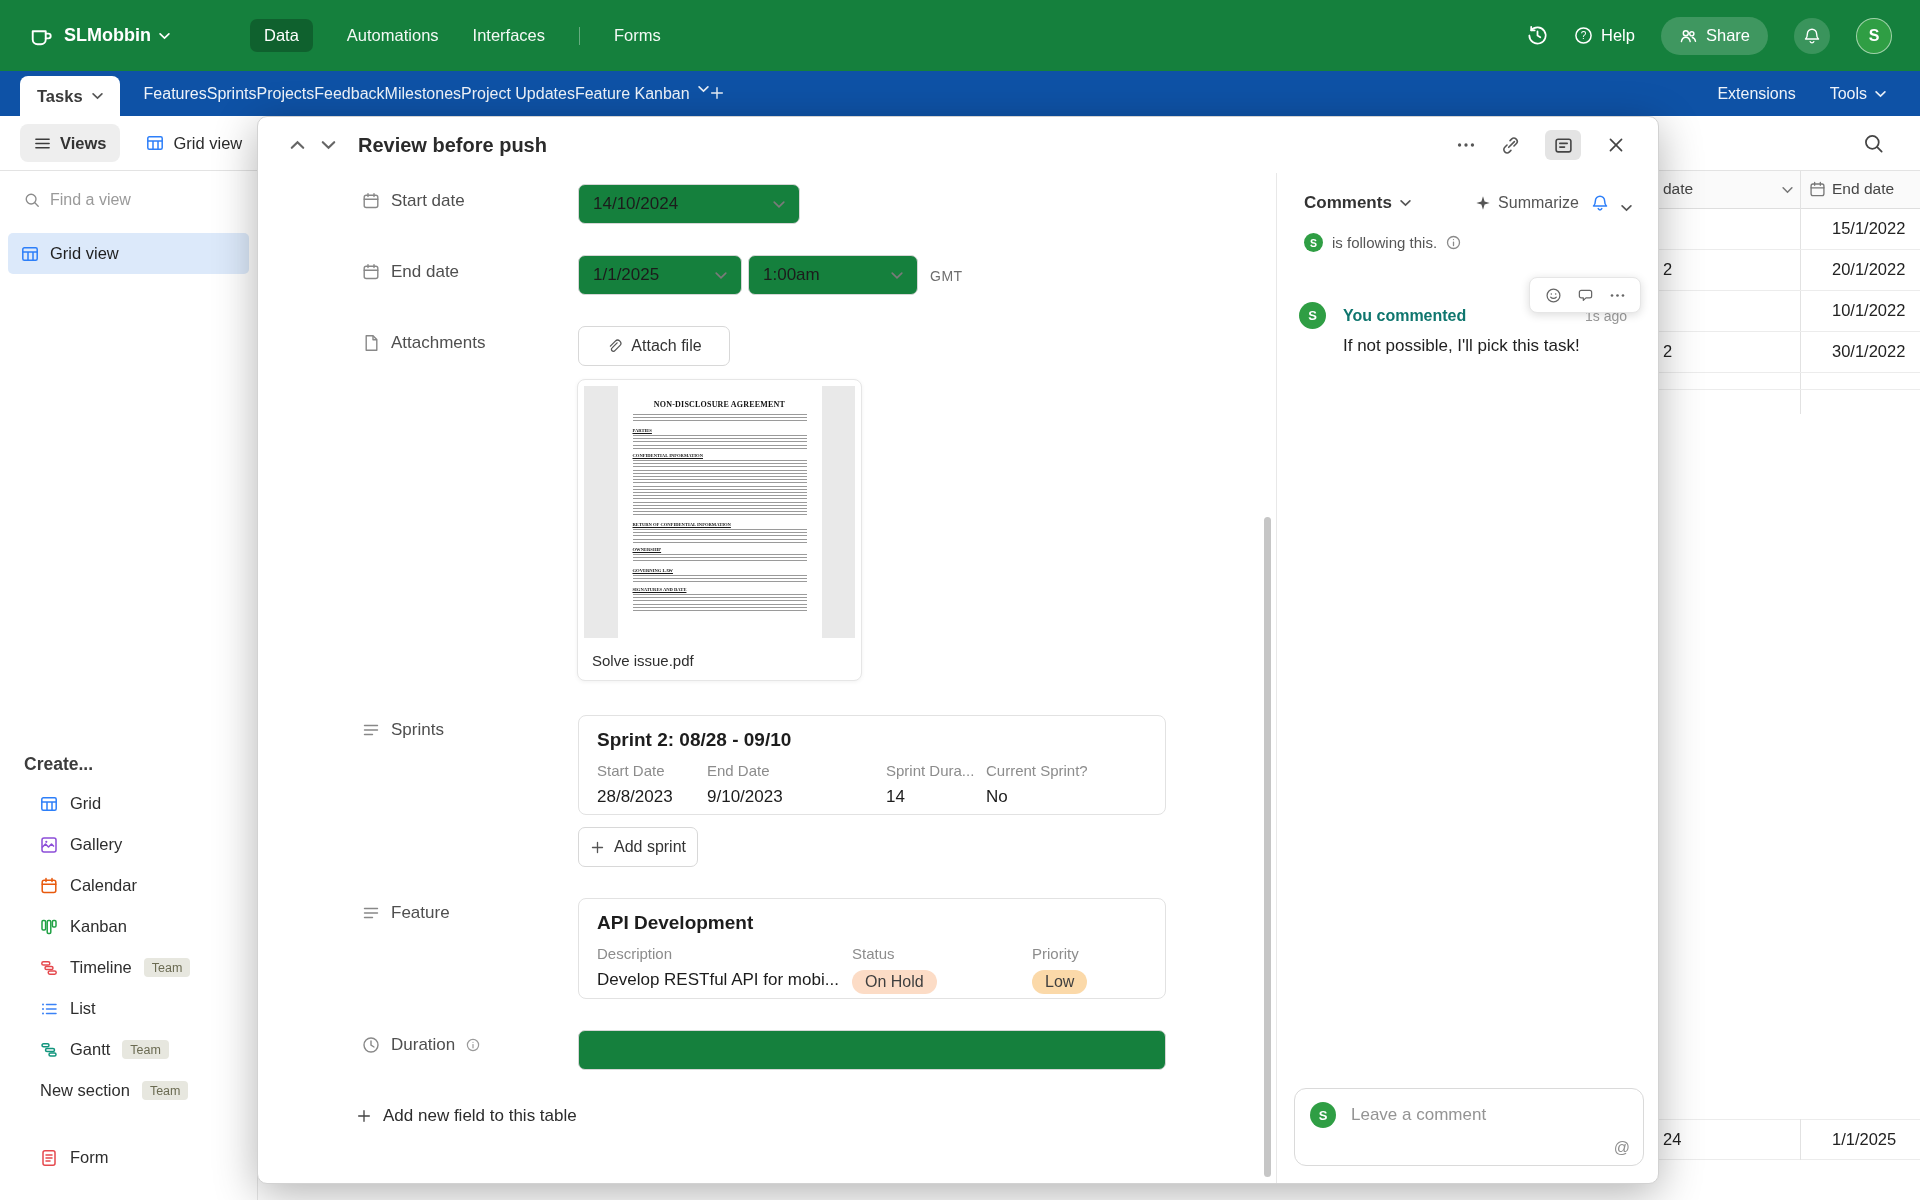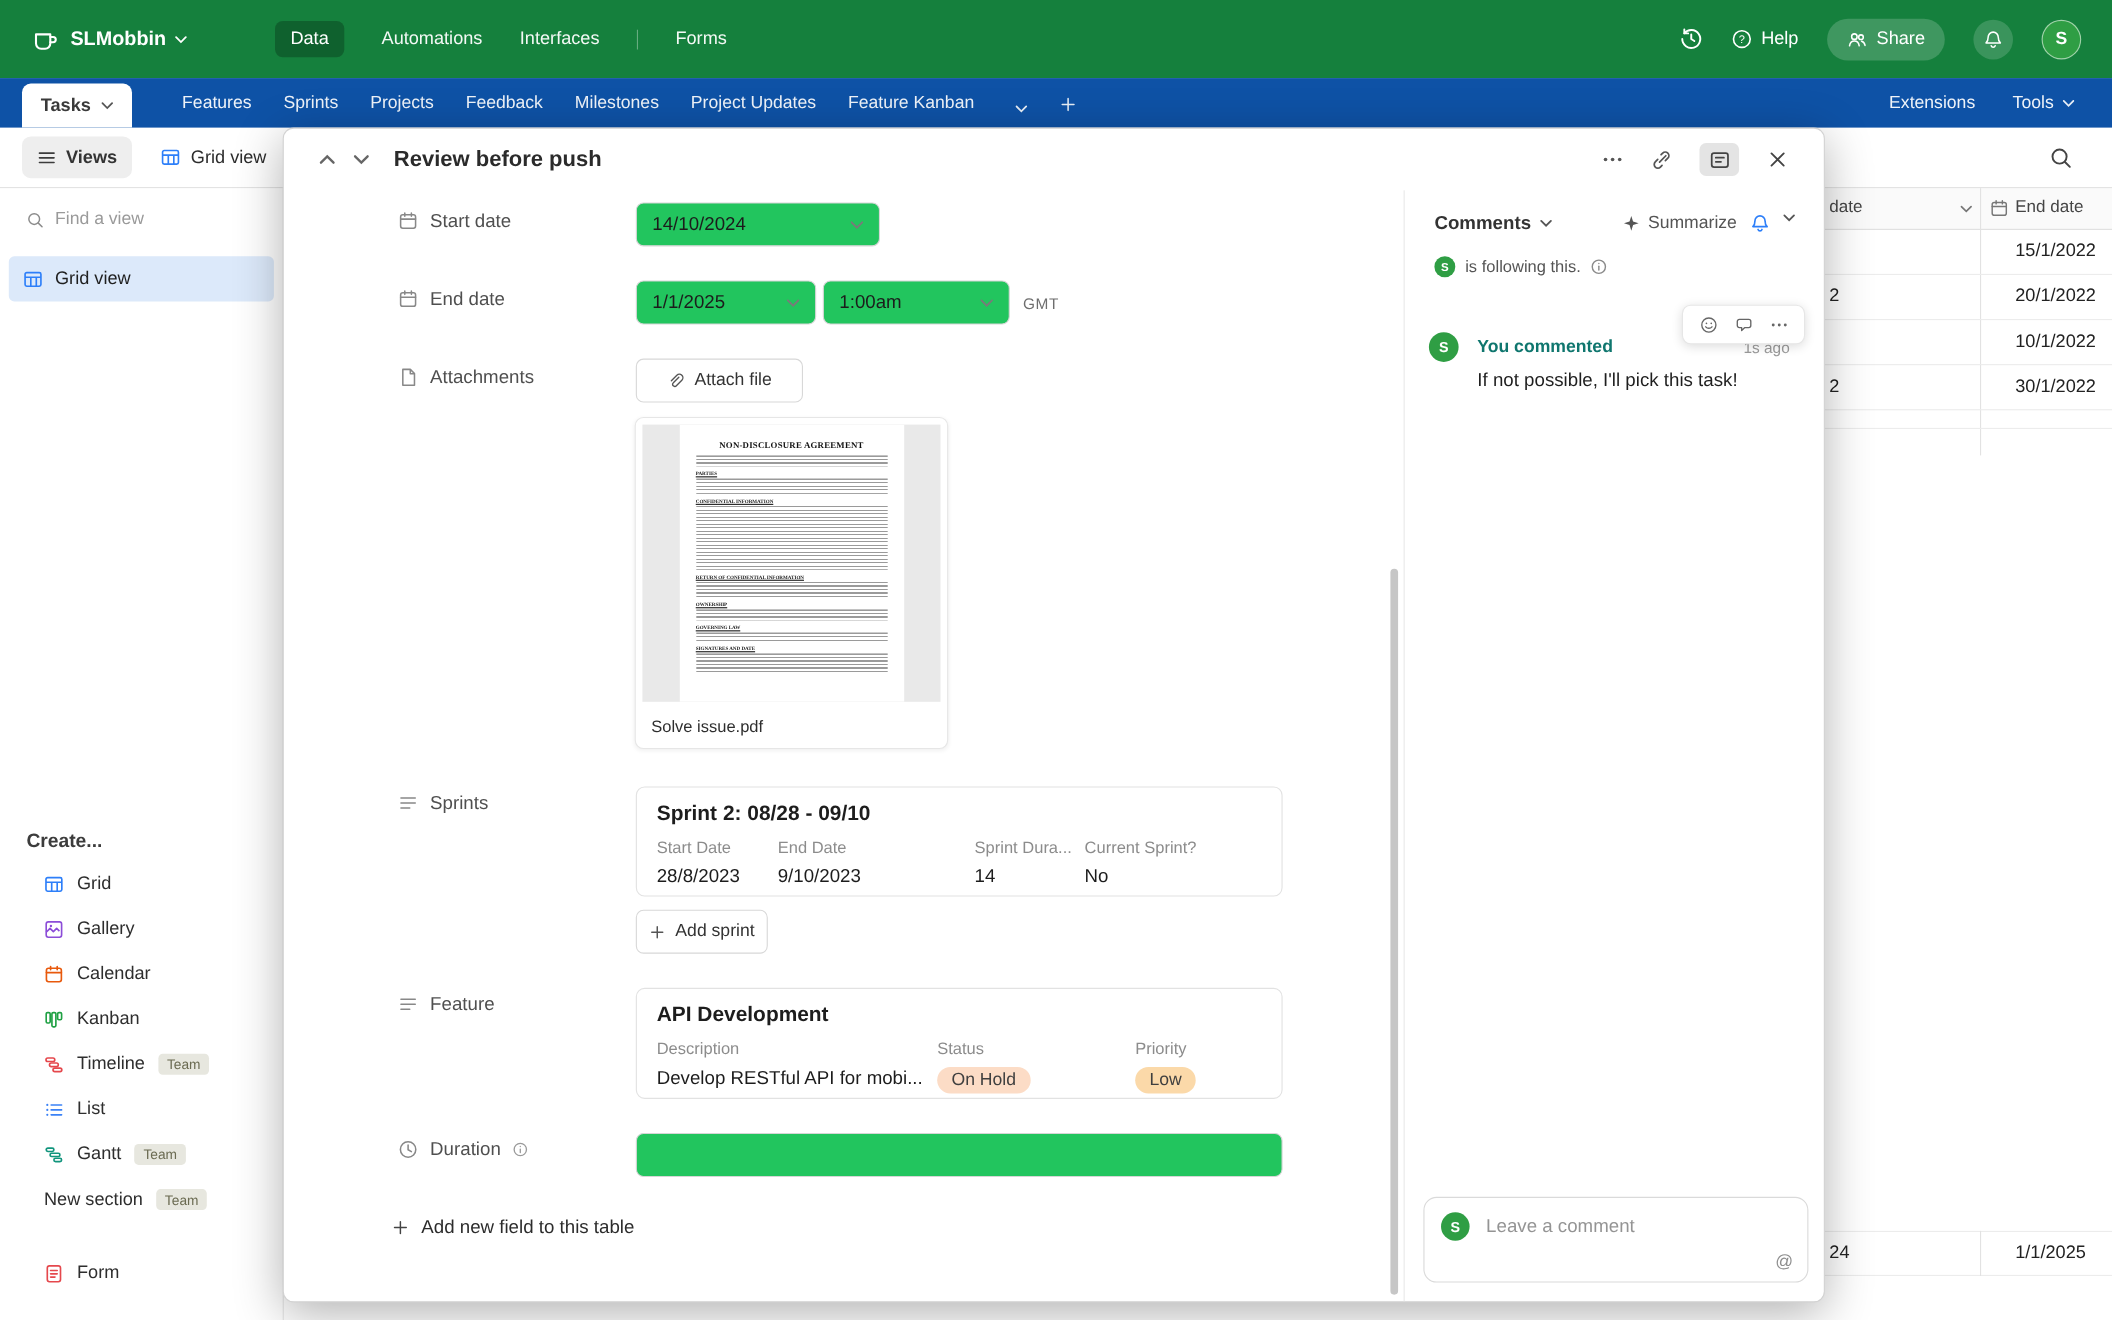--- a/index.html
+++ b/index.html
@@ -19,21 +19,21 @@
   .vdiv{width:1px;height:18px;background:rgba(255,255,255,.35)}
   .topright{display:flex;align-items:center;gap:26px;margin-left:auto}
   .helpgrp{display:flex;align-items:center;gap:8px;color:#fff;font-size:16.5px}
   .sharepill{display:flex;align-items:center;gap:9px;background:rgba(255,255,255,.18);border-radius:19px;height:38px;padding:0 18px;color:#fff;font-size:16.5px;font-weight:500}
   .belldisc{width:36px;height:36px;border-radius:50%;background:rgba(255,255,255,.16);display:flex;align-items:center;justify-content:center}
   .avatar{width:36px;height:36px;border-radius:50%;background:#2f9e44;border:1px solid rgba(255,255,255,.55);color:#fff;font-size:16px;font-weight:600;display:flex;align-items:center;justify-content:center}
 
   
   .tabbar{position:absolute;left:0;top:71px;width:1920px;height:45px;background:#0e52a6;display:flex;align-items:center;padding-left:20px;z-index:5}
   .activetab{align-self:flex-end;height:40px;background:#fff;border-radius:8px 8px 0 0;display:flex;align-items:center;gap:9px;padding:0 17px;font-size:16.5px;font-weight:600;color:#3a3a3a}
-  .tabstrip{display:flex;align-items:flex-end;gap:29px;margin-left:46px}
+  .tabstrip{display:flex;align-items:flex-start;margin-left:24px}
   .tablink{color:rgba(255,255,255,.93);font-size:16px}
   .tabright{display:flex;align-items:center;gap:34px;margin-left:auto;padding-right:34px}
 
   
   .toolbar{position:absolute;left:0;top:116px;width:1920px;height:55px;background:#fff;border-bottom:1px solid #e3e3e3;display:flex;align-items:center;padding:0 20px;z-index:2}
   .viewspill{display:flex;align-items:center;gap:9px;background:#eeeeee;border-radius:8px;height:38px;padding:0 14px;font-size:16.5px;font-weight:600;color:#333}
   .gvbtn{display:flex;align-items:center;gap:9px;margin-left:26px;font-size:16.5px;color:#2c2c2c}
 
   
   .sidebar{position:absolute;left:0;top:171px;width:258px;bottom:0;background:#fff;border-right:1px solid #e7e7e7;z-index:1}
@@ -54,21 +54,21 @@
   .grow{position:absolute;left:0;right:0;height:41px;border-bottom:1px solid #ececec}
   .gcell{position:absolute;top:10px;font-size:16.5px;color:#222}
 
   
   .modal{position:absolute;left:257px;top:116px;width:1402px;height:1068px;background:#fff;border:1px solid #d2d2d2;border-radius:10px;box-shadow:0 10px 44px rgba(0,0,0,.30);z-index:10}
   .mhead{position:absolute;left:0;top:0;width:1402px;height:56px;display:flex;align-items:center;padding:0 32px}
   .mtitle{font-size:20px;font-weight:600;color:#2b2b2b;margin-left:22px}
   .mheadicons{display:flex;align-items:center;gap:25px;margin-left:auto;padding-right:2px;color:#555}
   .iconbtn-active{background:#e4e4e4;border-radius:6px;width:36px;height:30px;display:flex;align-items:center;justify-content:center}
   .fieldlabel{position:absolute;left:104px;display:flex;align-items:center;gap:11px;color:#4f4f4f;font-size:17px}
-  .input{position:absolute;border:1px solid #d6d6d6;border-radius:7px;background:#22c55e;display:flex;align-items:center;padding:0 14px;font-size:17px;color:#1c1c1c;height:40px}
+  .input{position:absolute;border:1px solid #d6d6d6;border-radius:7px;background:#15803d;display:flex;align-items:center;padding:0 14px;font-size:17px;color:#1c1c1c;height:40px}
   .input .chev{margin-left:auto;color:#7a7a7a}
   .btn{display:inline-flex;align-items:center;gap:9px;border:1px solid #d8d8d8;border-radius:7px;background:#fff;font-size:16px;color:#333;justify-content:center}
   .card{position:absolute;left:320px;width:588px;border:1px solid #e2e2e2;border-radius:8px;background:#fff;padding:13px 18px}
   .cardtitle{font-size:19px;font-weight:bold;color:#1d1d1d}
   .cardcols{display:flex;margin-top:11px}
   .colhead{font-size:15px;color:#8c8c8c;margin-bottom:8px}
   .colval{font-size:17px;color:#1c1c1c}
   .badge{display:inline-block;padding:3px 13px;border-radius:14px;font-size:16px;color:#3f3f3f}
   .b-onhold{background:#fcdcc6}
   .b-low{background:#fbd9a9}
@@ -79,21 +79,21 @@
   .page{width:204px;height:252px;background:#fff;padding:12px 15px;overflow:hidden;font-family:"Liberation Serif",serif}
   .pagetitle{font-size:8px;font-weight:bold;text-align:center;margin:2px 0 5px;letter-spacing:.2px;color:#111}
   .dhead{font-size:4.6px;font-weight:bold;text-decoration:underline;color:#161616;margin:4px 0 2px}
   .dlines{background:repeating-linear-gradient(to bottom,#9a9a9a 0 1px,transparent 1px 3.2px)}
   .thumbcap{position:absolute;left:14px;bottom:11px;font-size:15px;color:#2e2e2e}
 
   
   .paneldiv{position:absolute;left:1018px;top:56px;bottom:0;width:1px;background:#e8e8e8}
   .cmt-head{position:absolute;left:1046px;right:26px;top:76px;display:flex;align-items:center;justify-content:space-between}
   .cmt-title{display:flex;align-items:center;gap:8px;font-size:17px;font-weight:600;color:#333}
-  .cmt-tools{display:flex;align-items:flex-start;gap:12px;color:#555;font-size:16px}
+  .cmt-tools{display:flex;align-items:flex-end;gap:12px;color:#555;font-size:16px}
   .following{position:absolute;left:1046px;top:116px;display:flex;align-items:center;gap:9px;font-size:15px;color:#555}
   .mini-av{width:19px;height:19px;border-radius:50%;background:#2f9e44;color:#fff;font-size:10.5px;font-weight:600;display:flex;align-items:center;justify-content:center}
   .hovertools{position:absolute;left:1271px;top:160px;width:112px;height:36px;background:#fff;border:1px solid #e6e6e6;border-radius:8px;box-shadow:0 2px 10px rgba(0,0,0,.14);display:flex;align-items:center;justify-content:center;gap:15px;color:#666;z-index:3}
   .cmt-av{position:absolute;left:1041px;top:185px;width:27px;height:27px;border-radius:50%;background:#2f9e44;color:#fff;font-size:13px;font-weight:600;display:flex;align-items:center;justify-content:center}
   .cmt-author{position:absolute;left:1085px;top:190px;font-size:16px;font-weight:bold;color:#0f766e}
   .cmt-time{position:absolute;left:1327px;top:191px;font-size:14px;color:#9a9a9a;z-index:1}
   .cmt-text{position:absolute;left:1085px;top:219px;font-size:17px;color:#1f1f1f}
   .cmt-input{position:absolute;left:1036px;top:971px;width:350px;height:78px;border:1px solid #dadada;border-radius:12px;background:#fff}
   .cmt-input input{position:absolute;left:56px;top:12px;width:250px;height:28px;border:none;outline:none;font-size:17px;color:#333;font-family:inherit}
   .cmt-input input::placeholder{color:#949494}

